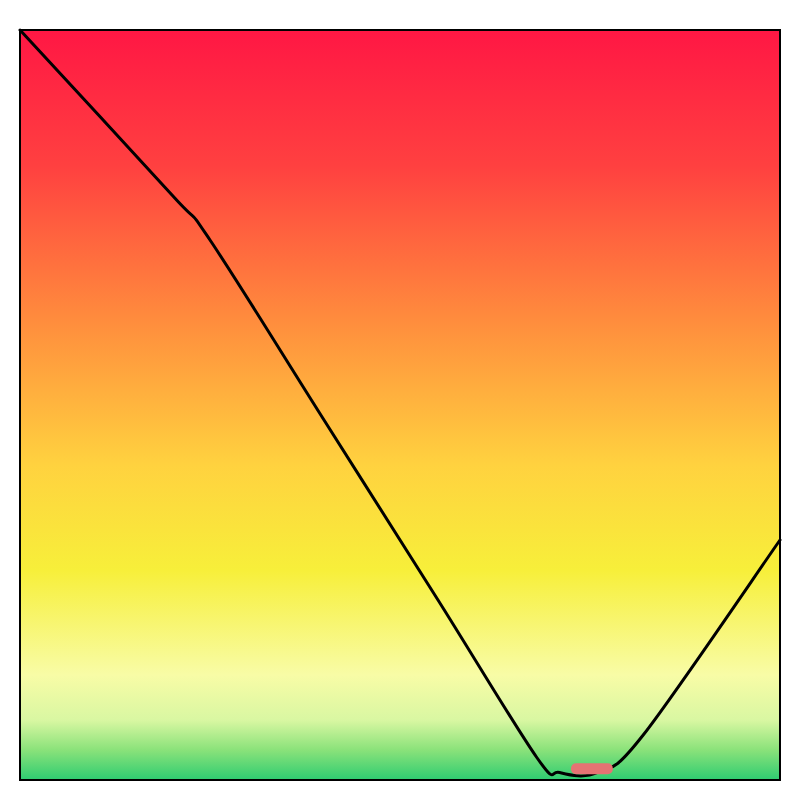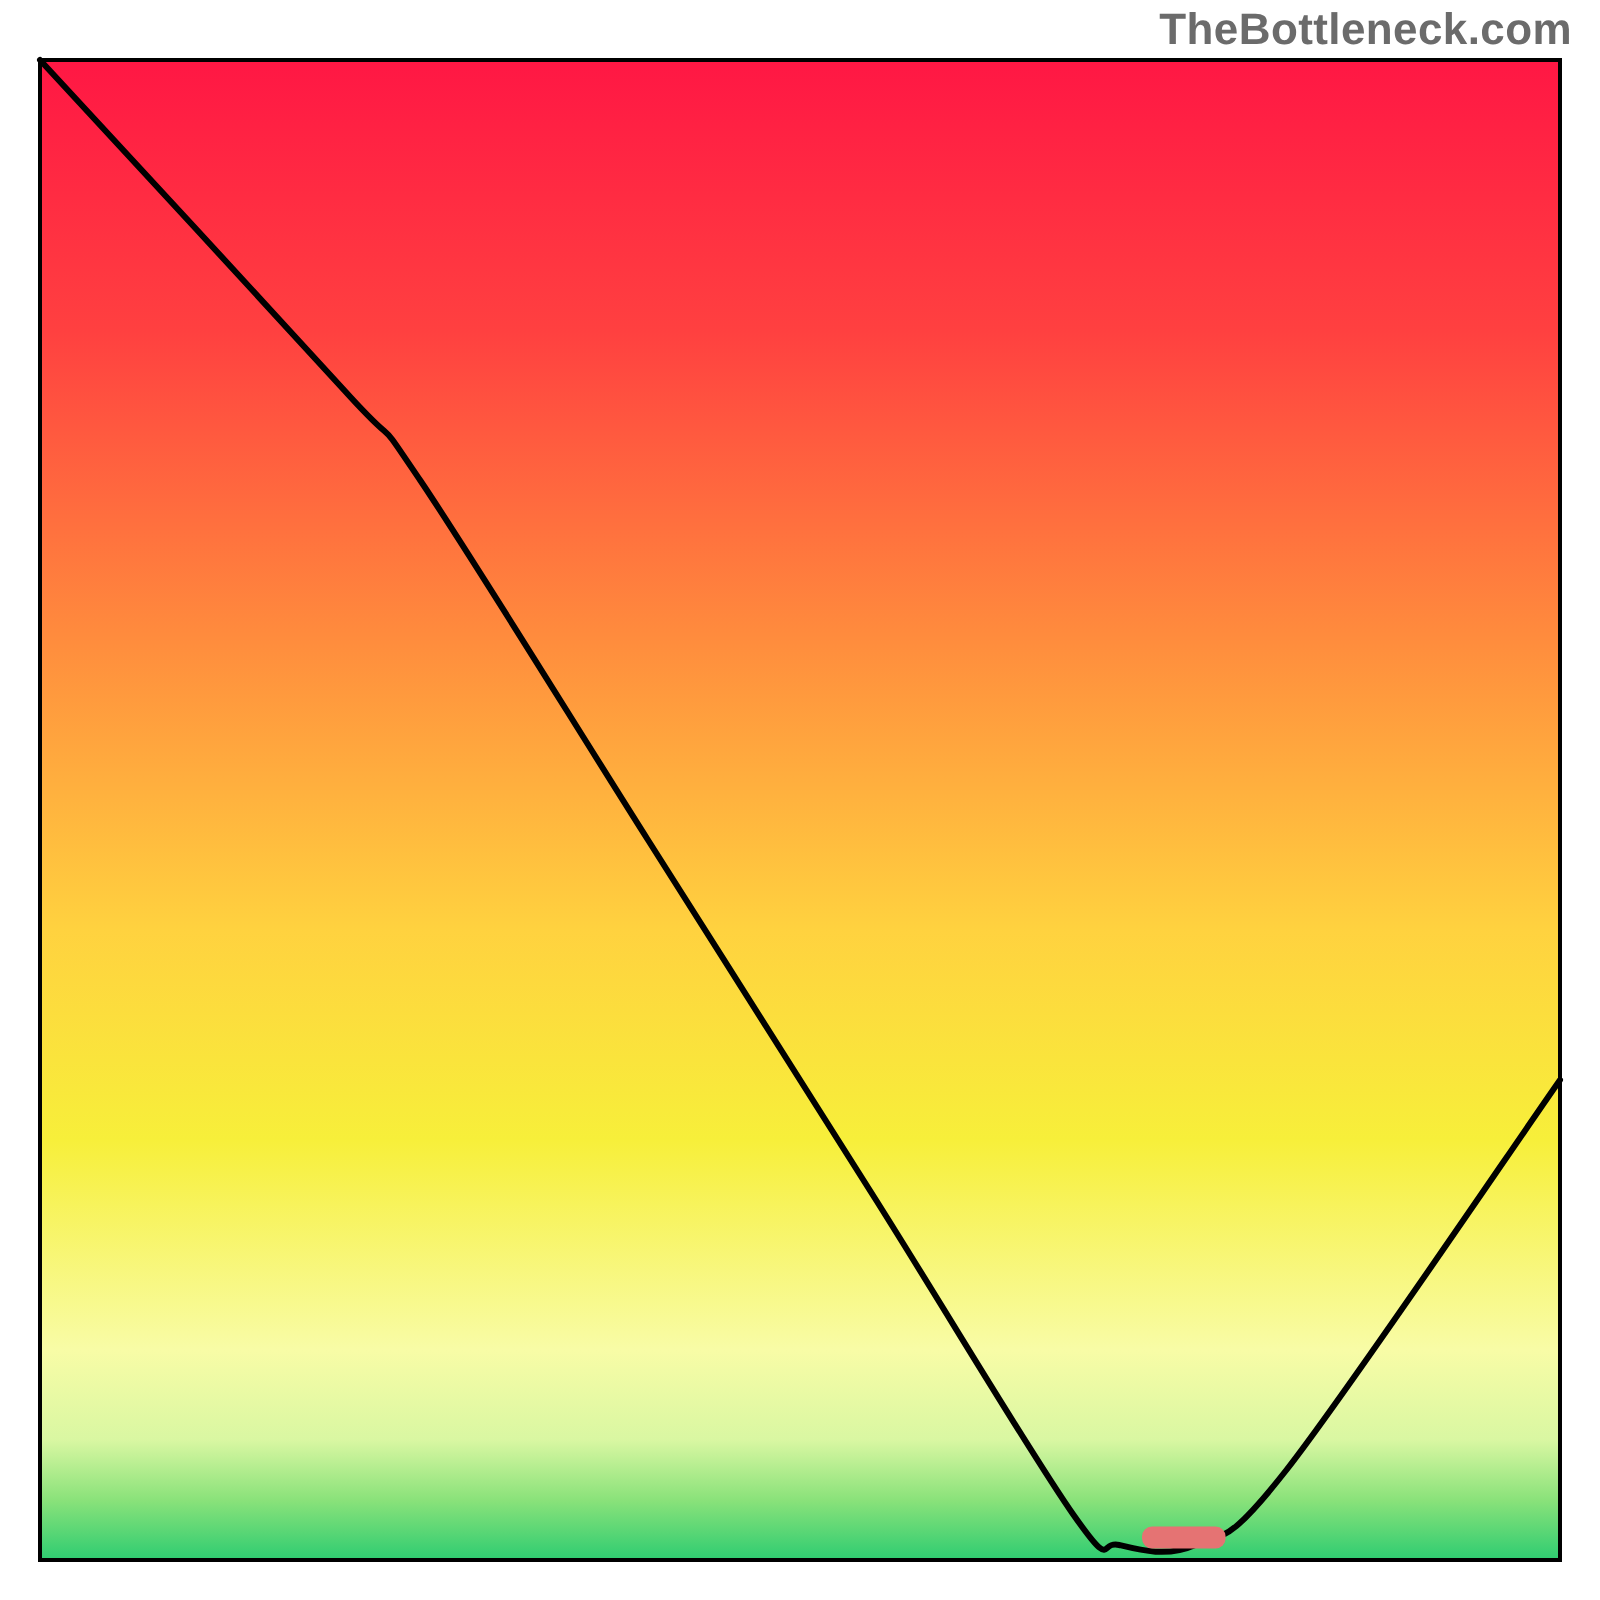--- a/index.html
+++ b/index.html
@@ -28,21 +28,20 @@
   svg.plot {
     position: absolute;
     top: 0;
     left: 0;
   }
 </style>
 </head>
 <body>
 
 <div class="chart-container">
-  <div class="watermark">TheBottleneck.com</div>
   <svg class="plot" width="800" height="800" viewBox="0 0 800 800">
     <defs>
       <linearGradient id="bg-grad" x1="0" y1="0" x2="0" y2="1">
           <stop offset="0%" stop-color="#ff1744"></stop>
           <stop offset="18%" stop-color="#ff4040"></stop>
           <stop offset="38%" stop-color="#ff8a3d"></stop>
           <stop offset="57.99999999999999%" stop-color="#ffd23f"></stop>
           <stop offset="72%" stop-color="#f7ef3a"></stop>
           <stop offset="86%" stop-color="#f8fca6"></stop>
           <stop offset="92%" stop-color="#d9f7a2"></stop>

